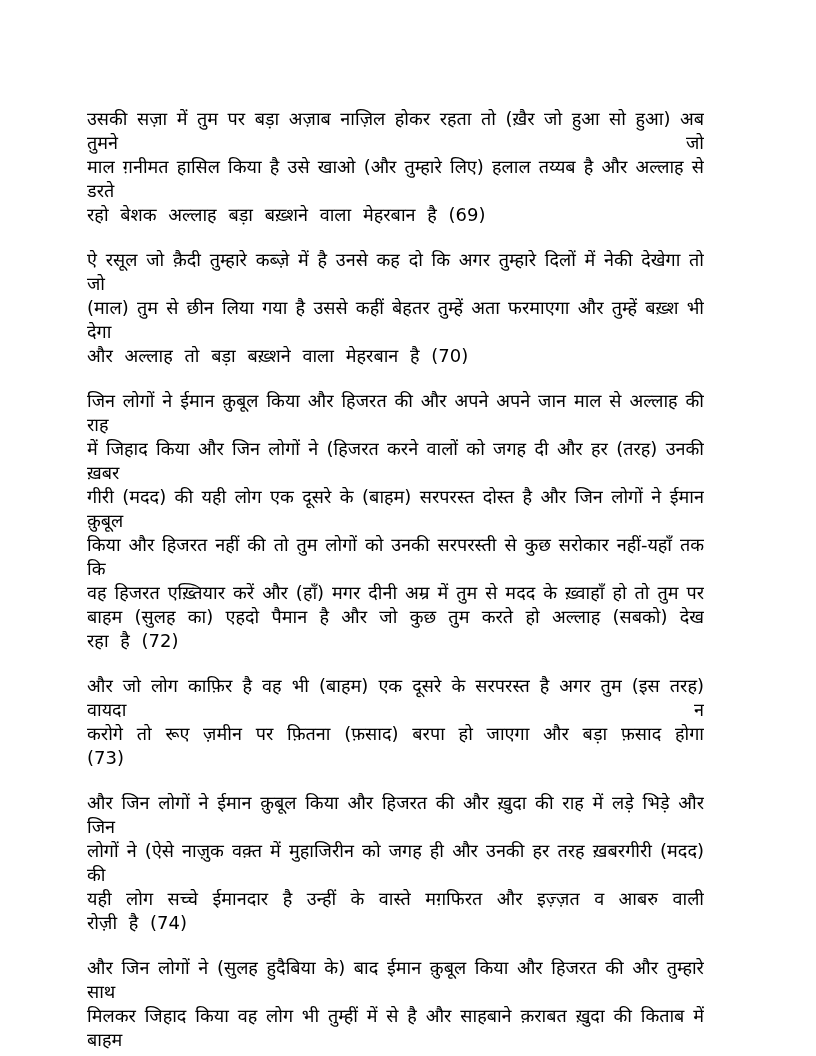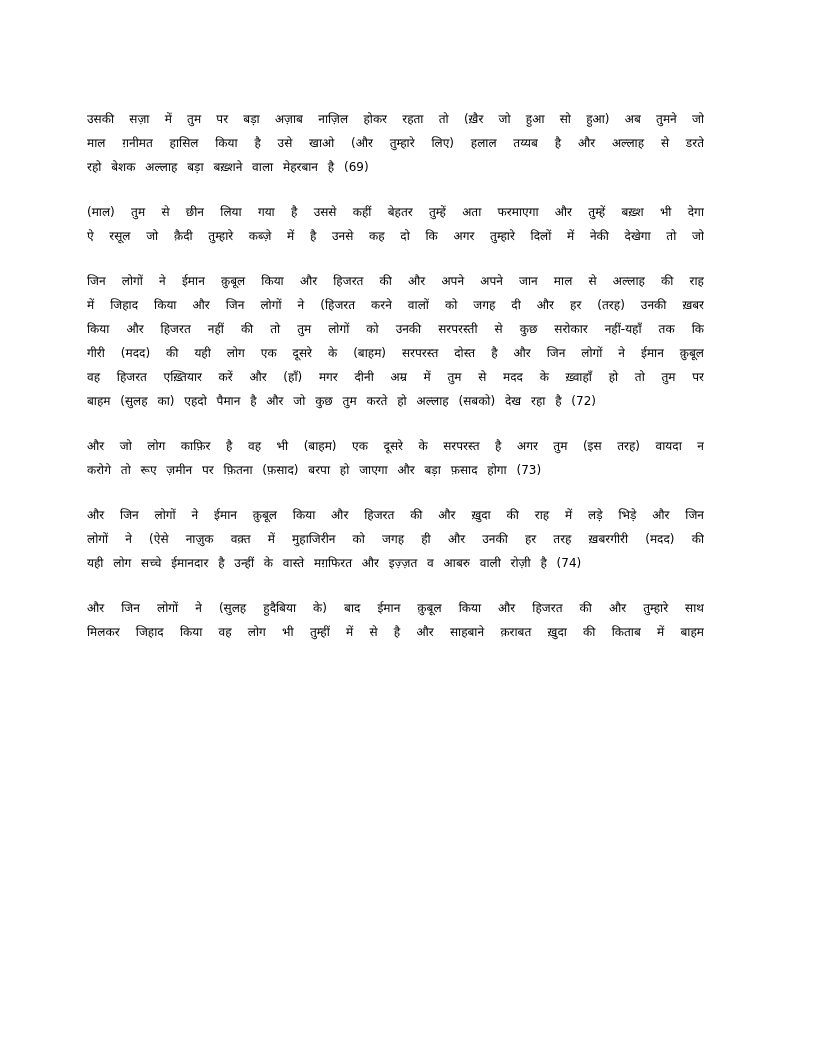--- a/index.html
+++ b/index.html
@@ -13,21 +13,21 @@
     overflow: hidden;
   }
   .page {
     box-sizing: border-box;
     width: 816px;
     height: 1056px;
     padding: 107px 112px 40px 87px;
     background: #ffffff;
     color: #000000;
     font-family: "DejaVu Sans", "Liberation Sans", sans-serif;
-    font-size: 12px;
+    font-size: 18px;
   }
   .para {
     margin: 0 0 21px 0;
   }
   .line {
     line-height: 24px;
     text-align: justify;
     text-align-last: justify;
     word-spacing: 2px;
     overflow: hidden;
@@ -42,30 +42,31 @@
 
 <div class="page">
 
   <div class="para">
     <div class="line">उसकी सज़ा में तुम पर बड़ा अज़ाब नाज़िल होकर रहता तो (ख़ैर जो हुआ सो हुआ) अब तुमने जो</div>
     <div class="line">माल ग़नीमत हासिल किया है उसे खाओ (और तुम्हारे लिए) हलाल तय्यब है और अल्लाह से डरते</div>
     <div class="line last">रहो बेशक अल्लाह बड़ा बख़्शने वाला मेहरबान है (69)</div>
   </div>
 
   <div class="para">
+    <div class="line">ऐ रसूल जो क़ैदी तुम्हारे कब्ज़े में है उनसे कह दो कि अगर तुम्हारे दिलों में नेकी देखेगा तो जो</div>
     <div class="line">(माल) तुम से छीन लिया गया है उससे कहीं बेहतर तुम्हें अता फरमाएगा और तुम्हें बख़्श भी देगा</div>
-    <div class="line">ऐ रसूल जो क़ैदी तुम्हारे कब्ज़े में है उनसे कह दो कि अगर तुम्हारे दिलों में नेकी देखेगा तो जो</div>
+    <div class="line last">और अल्लाह तो बड़ा बख़्शने वाला मेहरबान है (70)</div>
   </div>
 
 
   <div class="para">
     <div class="line">जिन लोगों ने ईमान क़ुबूल किया और हिजरत की और अपने अपने जान माल से अल्लाह की राह</div>
     <div class="line">में जिहाद किया और जिन लोगों ने (हिजरत करने वालों को जगह दी और हर (तरह) उनकी ख़बर</div>
+    <div class="line">गीरी (मदद) की यही लोग एक दूसरे के (बाहम) सरपरस्त दोस्त है और जिन लोगों ने ईमान क़ुबूल</div>
     <div class="line">किया और हिजरत नहीं की तो तुम लोगों को उनकी सरपरस्ती से कुछ सरोकार नहीं-यहाँ तक कि</div>
-    <div class="line">गीरी (मदद) की यही लोग एक दूसरे के (बाहम) सरपरस्त दोस्त है और जिन लोगों ने ईमान क़ुबूल</div>
     <div class="line">वह हिजरत एख़्तियार करें और (हाँ) मगर दीनी अम्र में तुम से मदद के ख़्वाहाँ हो तो तुम पर</div>
     <div class="line last">बाहम (सुलह का) एहदो पैमान है और जो कुछ तुम करते हो अल्लाह (सबको) देख रहा है (72)</div>
   </div>
 
   <div class="para">
     <div class="line">और जो लोग काफ़िर है वह भी (बाहम) एक दूसरे के सरपरस्त है अगर तुम (इस तरह) वायदा न</div>
     <div class="line last">करोगे तो रूए ज़मीन पर फ़ितना (फ़साद) बरपा हो जाएगा और बड़ा फ़साद होगा (73)</div>
   </div>
 
   <div class="para">

